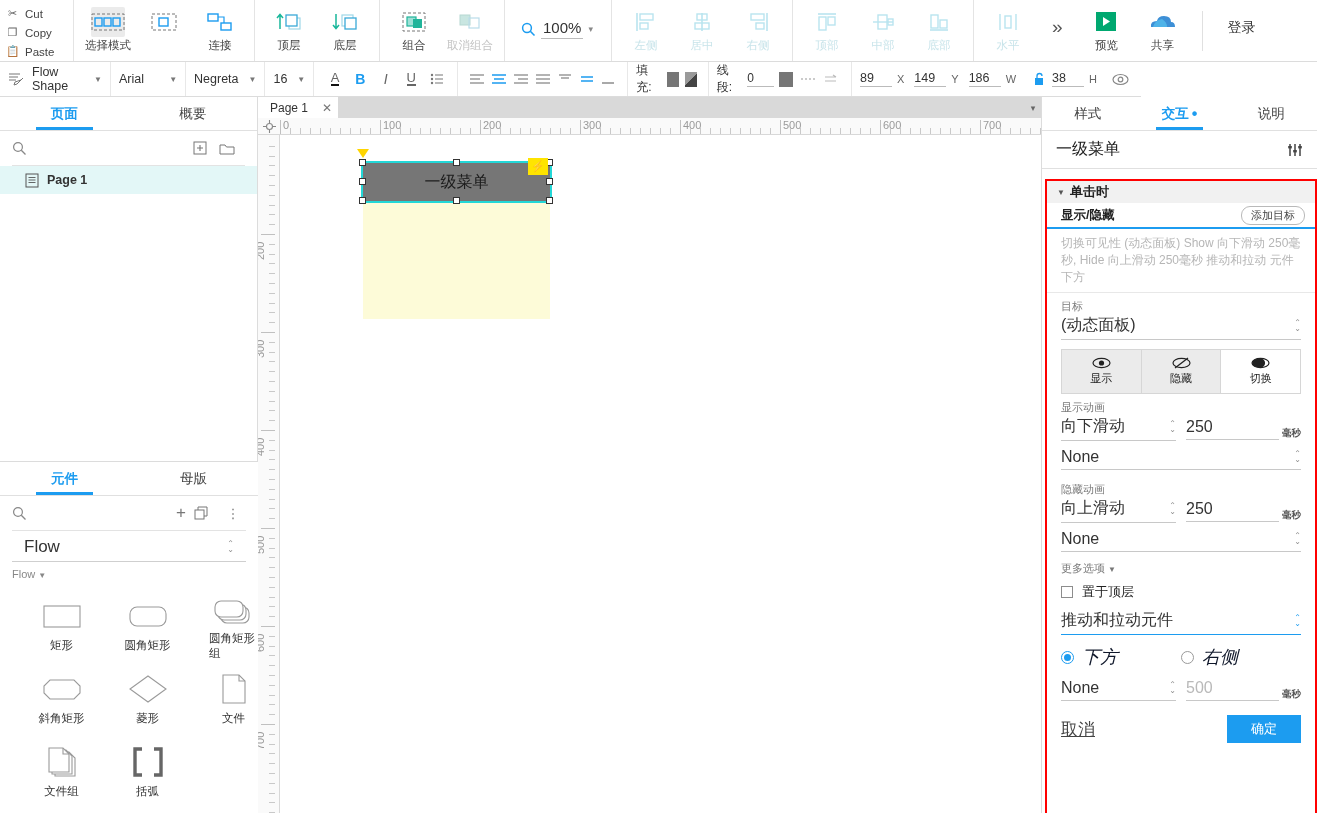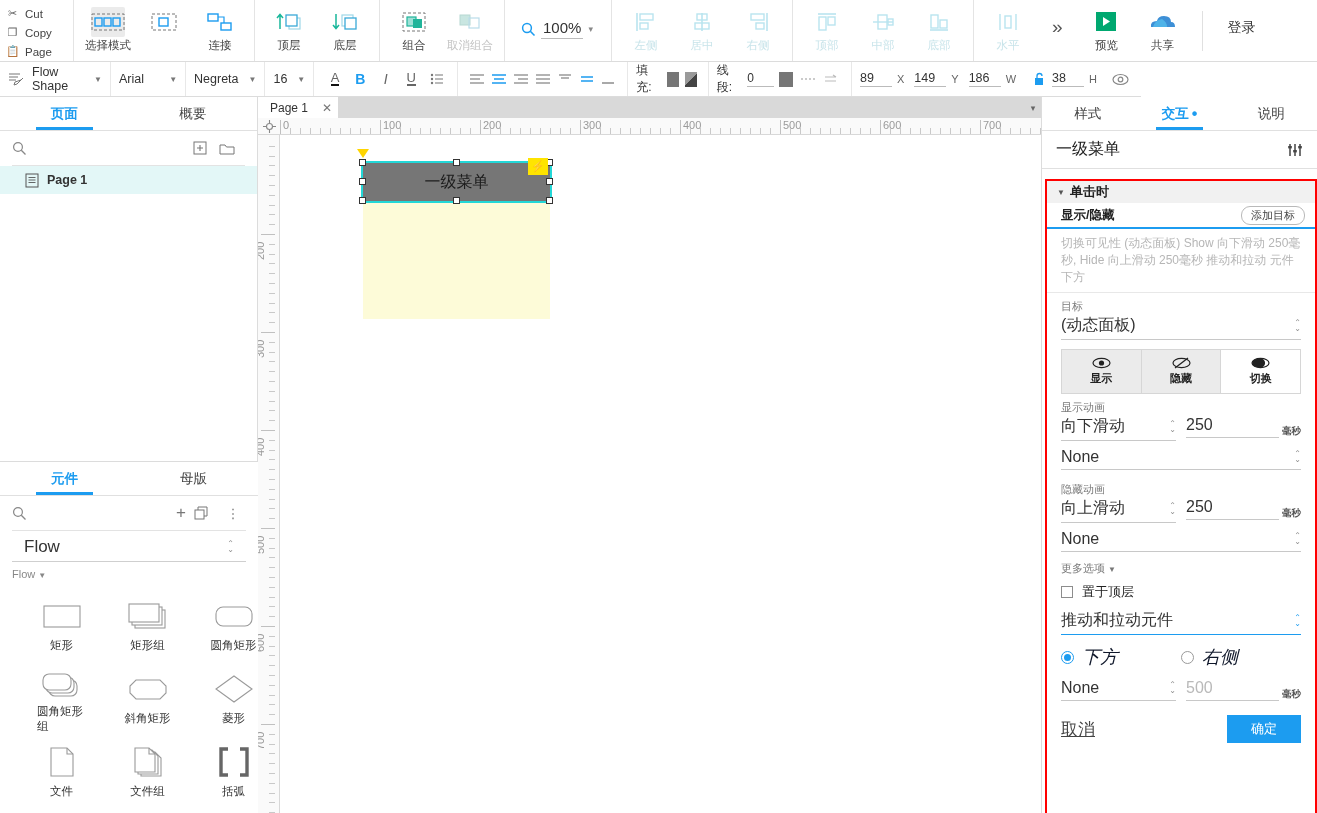--- a/index.html
+++ b/index.html
@@ -143,28 +143,28 @@
   .desc { font-size: 12px; color: #b6b6b6; line-height: 17px; padding: 6px 14px 6px 14px; border-bottom: 1px solid #e8e8e8; }
 
   .fld { padding: 6px 14px 0 14px; }
   .fld-label { font-size: 11px; color: #7a7a7a; margin-bottom: 1px; }
   .sel-line { display: flex; align-items: center; justify-content: space-between; border-bottom: 1px solid #c8c8c8; padding-bottom: 3px; }
   .sel-line.blue { border-bottom-color: #1c9cf0; }
   .sel-line .v { font-size: 16px; color: #333; }
   .sel-line .v.ph { color: #b9b9b9; }
   .spin { display: flex; flex-direction: column; line-height: 6px; font-size: 8px; color: #8d8d8d; }
 
-  .seg3 { display: flex; margin: 9px 14px 0 14px; border: 1px solid #d6d6d6; font-weight: bold; }
+  .seg3 { display: flex; margin: 9px 14px 0 14px; border: 1px solid #d6d6d6; }
   .seg { flex: 1; height: 43px; display: flex; flex-direction: column; align-items: center; justify-content: center; gap: 2px; background: #ebebeb; border-right: 1px solid #d6d6d6; cursor: pointer; }
   .seg:last-child { border-right: none; }
   .seg.on { background: #fff; }
   .seg .si { font-size: 13px; color: #222; line-height: 13px; }
   .seg .sl { font-size: 11px; color: #222; }
 
-  .anim-row { display: flex; align-items: flex-start; gap: 10px; }
+  .anim-row { display: flex; align-items: center; gap: 10px; }
   .anim-row .left { flex: 1; }
   .anim-row .right { flex: 1; display: flex; align-items: flex-end; }
   .ms { font-size: 9.5px; color: #555; margin-left: 3px; font-weight: bold; }
 
   .more { font-size: 11px; color: #777; padding: 9px 14px 0 14px; }
   .chk-row { display: flex; align-items: center; gap: 9px; padding: 7px 14px 0 14px; }
   .chkbox { width: 12px; height: 12px; border: 1px solid #8d8d8d; background: #fff; }
   .chk-row .cl { font-size: 13px; color: #222; }
 
   .radios { display: flex; padding: 10px 14px 0 14px; }
@@ -190,21 +190,21 @@
       <div class="clip-row">
         <span class="gi">✂</span>
         <span>Cut</span>
       </div>
       <div class="clip-row">
         <span class="gi">❐</span>
         <span>Copy</span>
       </div>
       <div class="clip-row">
         <span class="gi">📋</span>
-        <span>Page</span>
+        <span>Paste</span>
       </div>
     </div>
 
     <div class="tb-group">
       <div class="tb-item sel">
         <span class="ic">
           <svg width="34" height="22" viewBox="0 0 34 22">
             <rect x="1" y="3" width="32" height="16" fill="none" stroke="#777" stroke-width="1" stroke-dasharray="3,2"></rect>
             <rect x="4" y="7" width="7" height="8" fill="none" stroke="#1c9cf0" stroke-width="1.4"></rect>
             <rect x="13" y="7" width="7" height="8" fill="none" stroke="#1c9cf0" stroke-width="1.4"></rect>
@@ -614,30 +614,20 @@
         <span style="font-size:8px"> ▼</span>
       </div>
       <div class="shapes">
         <div class="shape-cell">
           <span class="sv">
               <svg width="44" height="30">
                 <rect x="4" y="5" width="36" height="21" fill="none" stroke="#9a9a9a" stroke-width="1.1"></rect>
               </svg>
             </span>
           <span class="sl">矩形</span>
-        </div>
-        <div class="shape-cell">
-          <span class="sv">
-              <svg width="44" height="30">
-                <rect x="9" y="9" width="30" height="18" fill="none" stroke="#9a9a9a" stroke-width="1.1"></rect>
-                <rect x="6" y="6" width="30" height="18" fill="#fff" stroke="#9a9a9a" stroke-width="1.1"></rect>
-                <rect x="3" y="3" width="30" height="18" fill="#fff" stroke="#9a9a9a" stroke-width="1.1"></rect>
-              </svg>
-            </span>
-          <span class="sl">矩形组</span>
         </div>
         <div class="shape-cell">
           <span class="sv">
               <svg width="44" height="30">
                 <rect x="4" y="6" width="36" height="19" rx="7" fill="none" stroke="#9a9a9a" stroke-width="1.1"></rect>
               </svg>
             </span>
           <span class="sl">圆角矩形</span>
         </div>
         <div class="shape-cell">

